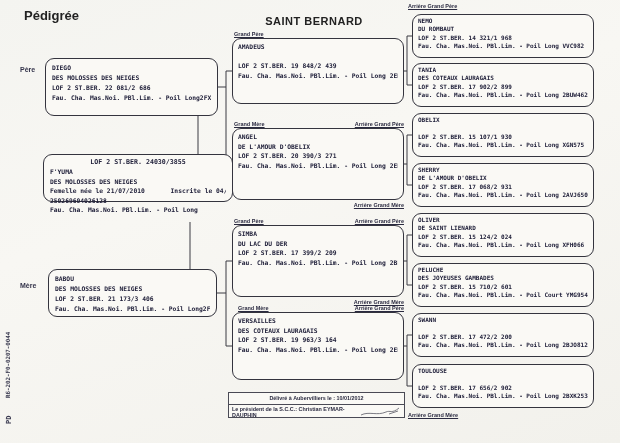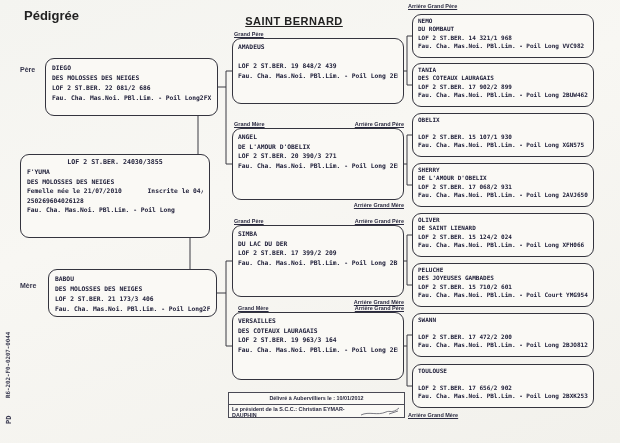--- a/index.html
+++ b/index.html
@@ -4,39 +4,39 @@
 <style>
   html,body{margin:0;padding:0;}
   body{
     width:620px;height:443px;position:relative;overflow:hidden;
     background:linear-gradient(160deg,#f4f4f0 0%,#f8f7f3 40%,#f2f1ec 100%);
     font-family:"DejaVu Sans Mono","Liberation Mono",monospace;
     color:#1d1d30;
   }
   .abs{position:absolute;}
   .page-title{left:24px;top:8px;font:bold 13px "Liberation Sans",sans-serif;color:#222;}
-  .breed{left:224px;top:15px;width:140px;text-align:center;font:bold 11px "Liberation Sans",sans-serif;letter-spacing:.5px;color:#222;text-decoration:underline;}
+  .breed{left:244px;top:15px;width:140px;text-align:center;font:bold 11px "Liberation Sans",sans-serif;letter-spacing:.5px;color:#222;}
   .side-label{font:bold 7px "Liberation Sans",sans-serif;color:#33334a;}
 
   svg.connectors{position:absolute;left:0;top:0;z-index:0;}
 
   .box{
     position:absolute;z-index:2;box-sizing:border-box;
     border:1.3px solid #34343e;border-radius:9px;
     background:#faf9f5;font-weight:bold;color:#20203a;
   }
   .ln{white-space:nowrap;overflow:hidden;}
   .gp-box{width:172px;padding:3px 5px;font-size:6.3px;line-height:9.5px;}
   .gp-box .ln{min-height:9.5px;}
   .ggp-box{left:412px;width:182px;height:44px;padding:2px 5px;font-size:6px;line-height:8.4px;}
   .ggp-box .ln{min-height:8.4px;}
   .parent-box{padding:4px 6px;font-size:6.3px;line-height:10px;}
   .parent-box .ln{min-height:10px;}
   .flexrow{display:flex;justify-content:space-between;}
-  .subject-box{left:20px;top:154px;width:190px;height:84px;padding:3px 6px;font-size:6.3px;line-height:9.4px;}
+  .subject-box{left:43px;top:154px;width:190px;height:48px;padding:3px 6px;font-size:6.3px;line-height:9.4px;}
   .subject-box .ln{min-height:9.4px;}
   .subject-box .hdr{text-align:center;font-size:6.6px;}
   .subject-box .insc{margin-left:22px;}
 
   .tiny-label{
     position:absolute;z-index:3;font:bold 5.5px "Liberation Sans",sans-serif;
     text-decoration:underline;color:#2a2a40;white-space:nowrap;
   }
   .tiny-right{width:74px;text-align:right;}
 

